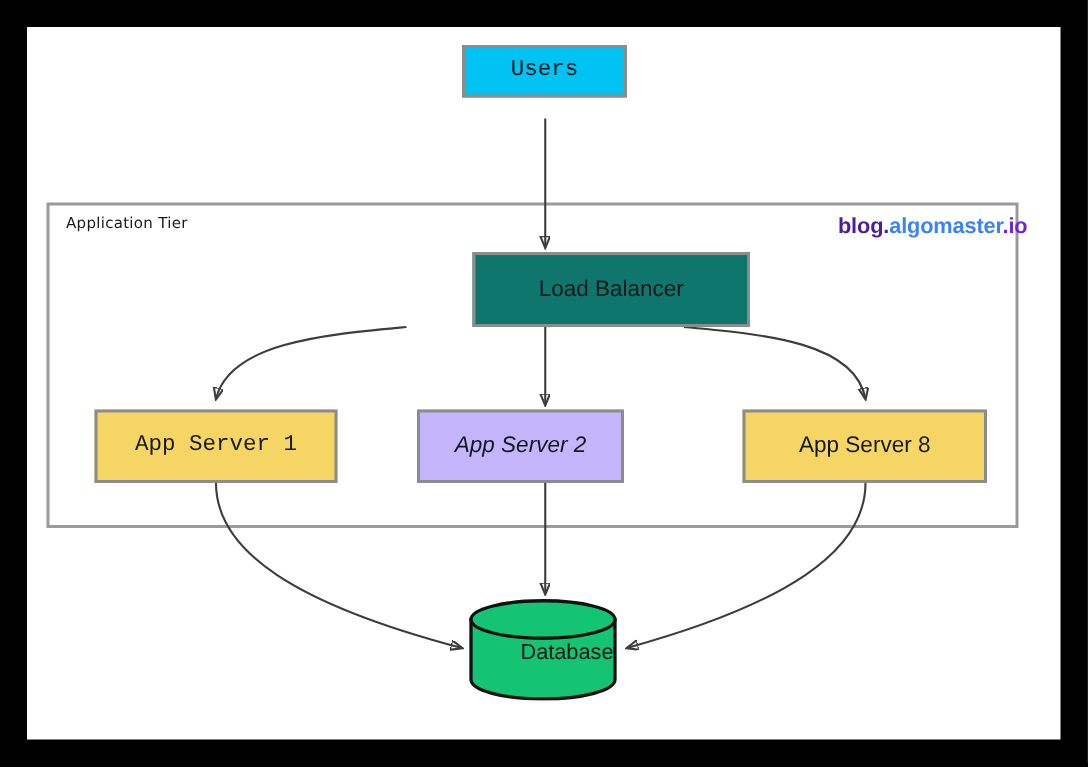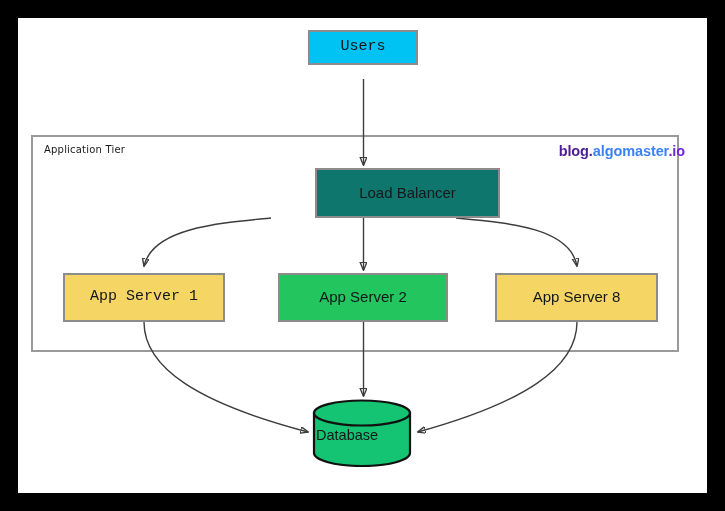--- a/index.html
+++ b/index.html
@@ -99,43 +99,44 @@
     margin-left: 44px;
   }
   #node-app1 {
     left: 45px;  top: 255px;
     width: 162px; height: 49px;
     background: #f5d564;
     font-family: Liberation Mono, monospace;
   }
   #node-app2 {
     left: 260px; top: 255px;
-    width: 170px; height: 49px;
-    background: #22c55e;
+    width: 138px; height: 49px;
+    background: #c4b5fd;
+    font-style: italic;
   }
   #node-app3 {
     left: 477px; top: 255px;
     width: 163px; height: 49px;
     background: #f5d564;
   }
 
   
   #node-db {
     position: absolute;
     left: 294px;
     top: 381px;
     width: 100px;
     height: 68px;
   }
   #node-db .db-label {
     position: absolute;
-    left: 4px;
+    left: 16px;
     top: 28px;
     width: 100%;
-    text-align: left;
+    text-align: center;
     font-size: 14.5px;
     color: #14171a;
     z-index: 3;
     pointer-events: none;
     white-space: nowrap;
   }
 
   
   #edges {
     position: absolute;

